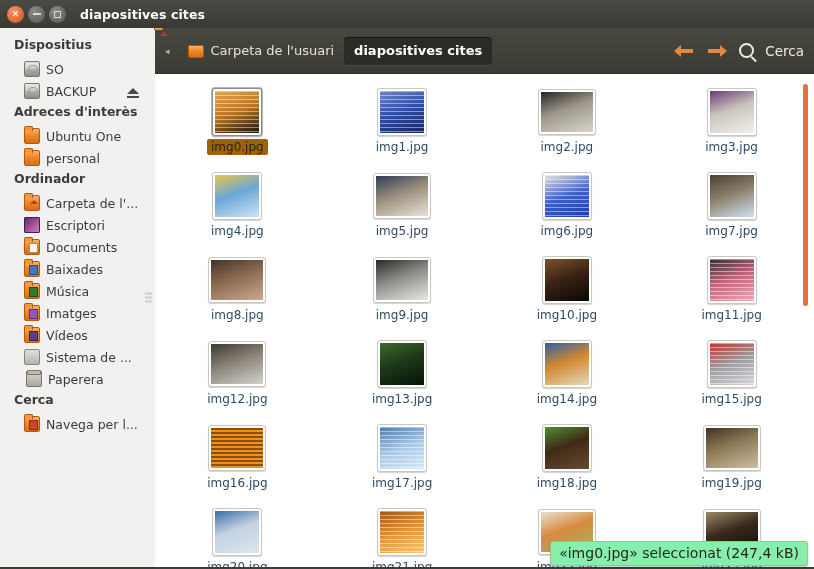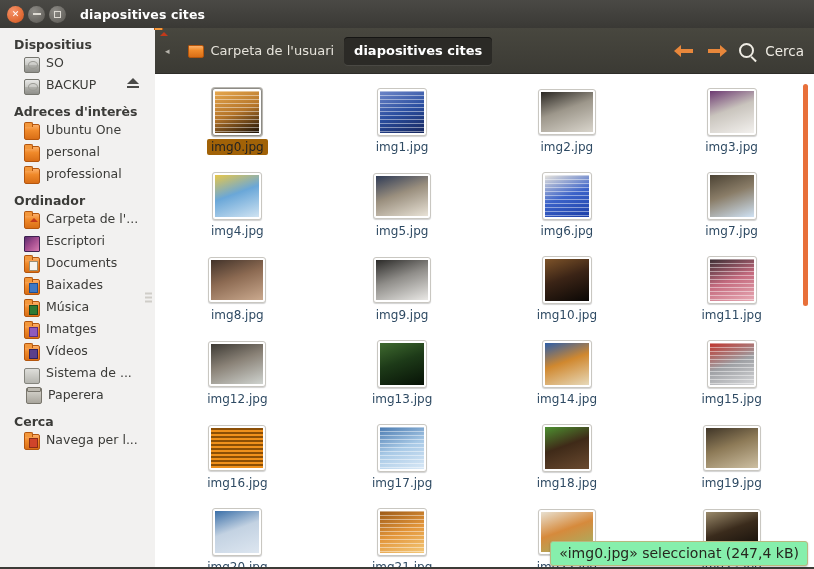--- a/index.html
+++ b/index.html
@@ -81,21 +81,21 @@
     font-size: 12.5px;
   }
   .sb-head {
     font-weight: bold;
     color: #3b3b38;
     padding: 5px 0 3px 14px;
     font-size: 12.5px;
   }
   .sb-item {
     display: flex;
-    align-items: flex-start;
+    align-items: flex-end;
     height: 22px;
     padding-left: 24px;
     color: #3b3b38;
     font-size: 12.5px;
     white-space: nowrap;
     position: relative;
   }
   .sb-item .ico {
     width: 16px; height: 16px;
     margin-right: 6px;
@@ -401,24 +401,20 @@
 
       <div class="sb-head">Adreces d'interès</div>
       <div class="sb-item">
         <span class="ico ic-folder"></span>
         <span class="lbl">Ubuntu One</span>
       </div>
       <div class="sb-item">
         <span class="ico ic-folder"></span>
         <span class="lbl">personal</span>
       </div>
-      <div class="sb-item">
-        <span class="ico ic-folder"></span>
-        <span class="lbl">professional</span>
-      </div>
 
       <div class="sb-head">Ordinador</div>
       <div class="sb-item">
         <span class="ico ic-folder home"></span>
         <span class="lbl">Carpeta de l'...</span>
       </div>
       <div class="sb-item">
         <span class="ico ic-screen"></span>
         <span class="lbl">Escriptori</span>
       </div>

